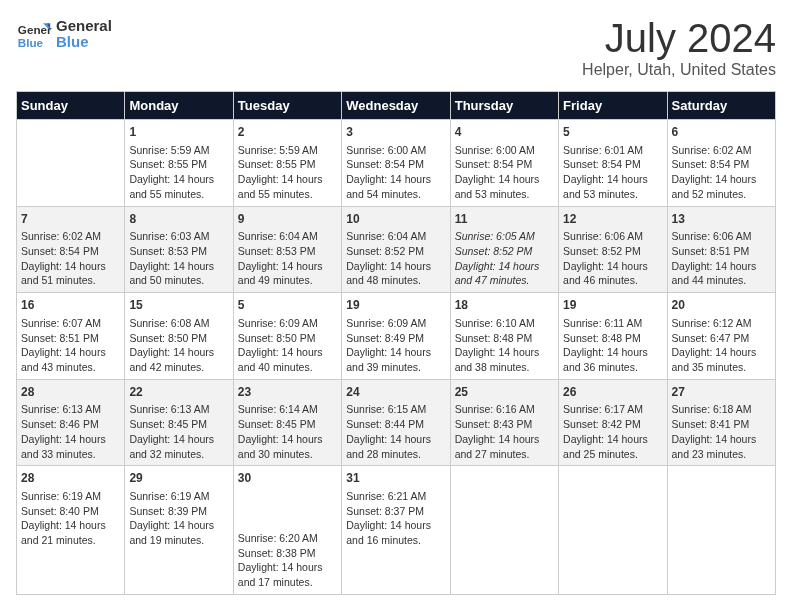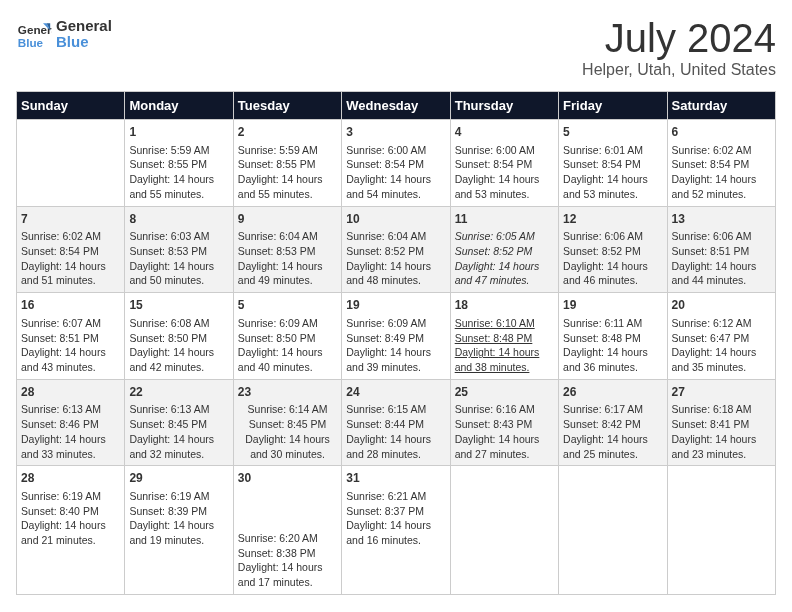--- a/index.html
+++ b/index.html
@@ -235,21 +235,21 @@
         </td>
         <td>
           <span class="day-number">19</span>
           <div class="day-info" style="white-space: pre-line;">Sunrise: 6:09 AM
 Sunset: 8:49 PM
 Daylight: 14 hours
 and 39 minutes.</div>
         </td>
         <td>
           <span class="day-number">18</span>
-          <div class="day-info" style="white-space: pre-line; text-decoration: underline;">Sunrise: 6:10 AM
+          <div class="day-info" style="white-space: pre-line;">Sunrise: 6:10 AM
 Sunset: 8:48 PM
 Daylight: 14 hours
 and 38 minutes.</div>
         </td>
         <td>
           <span class="day-number">19</span>
           <div class="day-info" style="white-space: pre-line;">Sunrise: 6:11 AM
 Sunset: 8:48 PM
 Daylight: 14 hours
 and 36 minutes.</div>
@@ -272,21 +272,21 @@
         </td>
         <td>
           <span class="day-number">22</span>
           <div class="day-info" style="white-space: pre-line;">Sunrise: 6:13 AM
 Sunset: 8:45 PM
 Daylight: 14 hours
 and 32 minutes.</div>
         </td>
         <td>
           <span class="day-number">23</span>
-          <div class="day-info" style="white-space: pre-line; text-align: center;">Sunrise: 6:14 AM
+          <div class="day-info" style="white-space: pre-line;">Sunrise: 6:14 AM
 Sunset: 8:45 PM
 Daylight: 14 hours
 and 30 minutes.</div>
         </td>
         <td>
           <span class="day-number">24</span>
           <div class="day-info" style="white-space: pre-line;">Sunrise: 6:15 AM
 Sunset: 8:44 PM
 Daylight: 14 hours
 and 28 minutes.</div>

